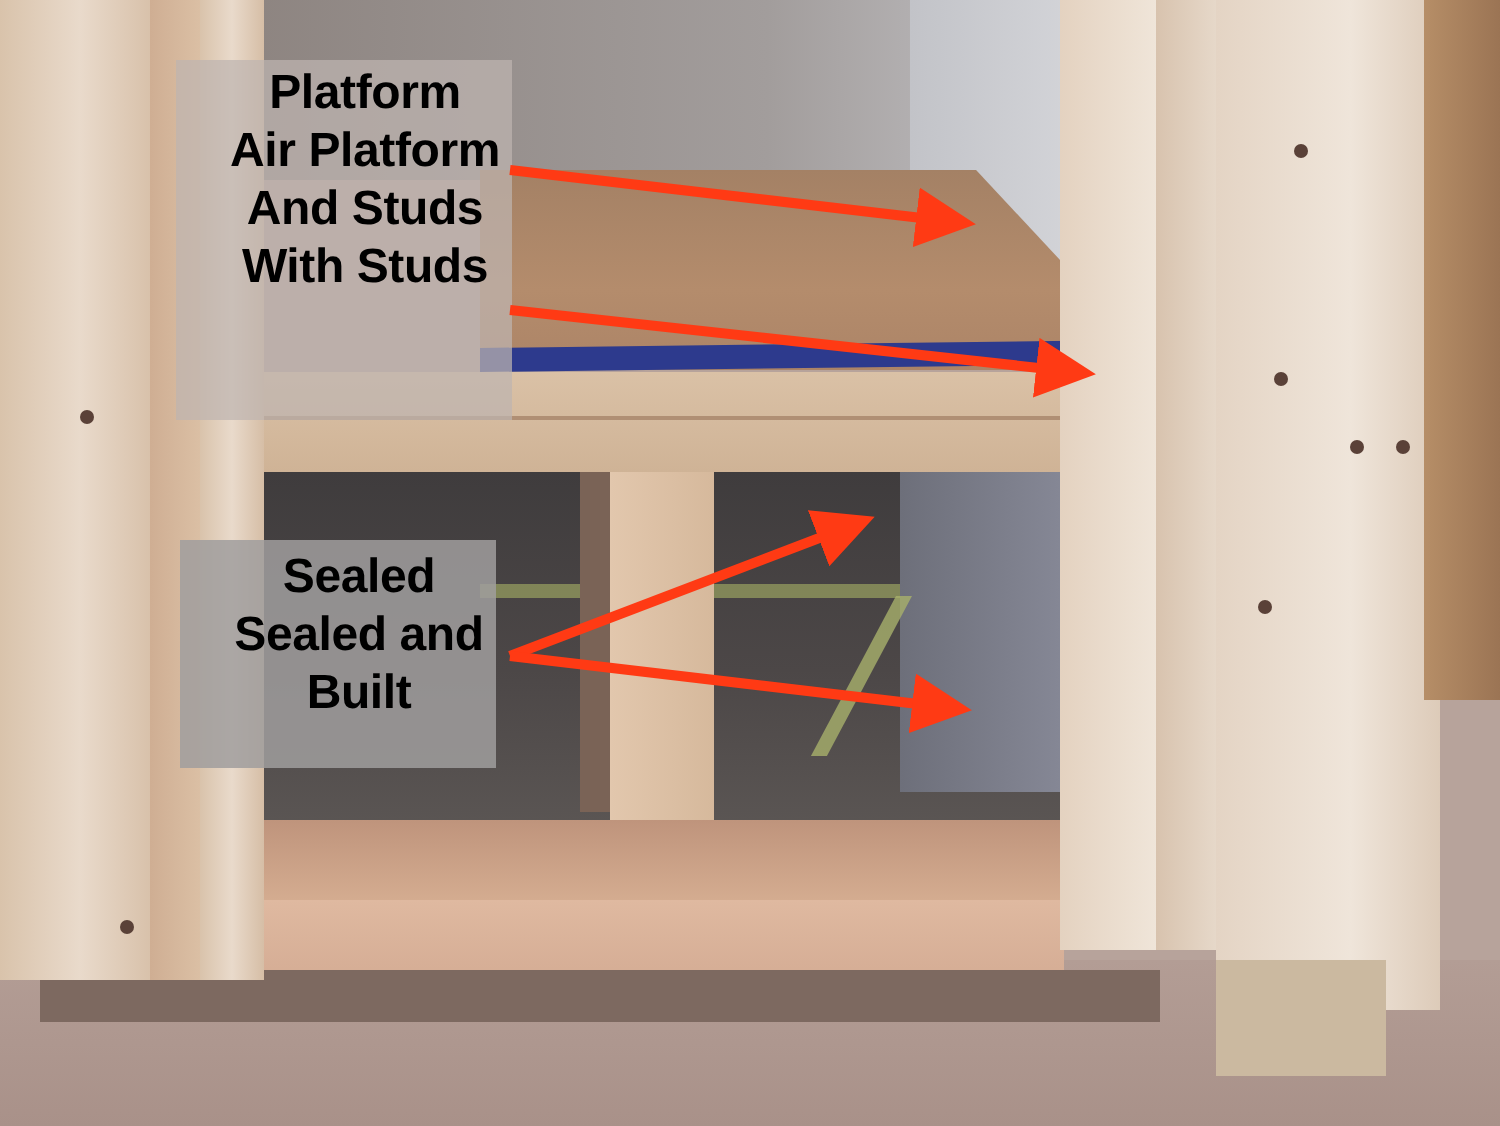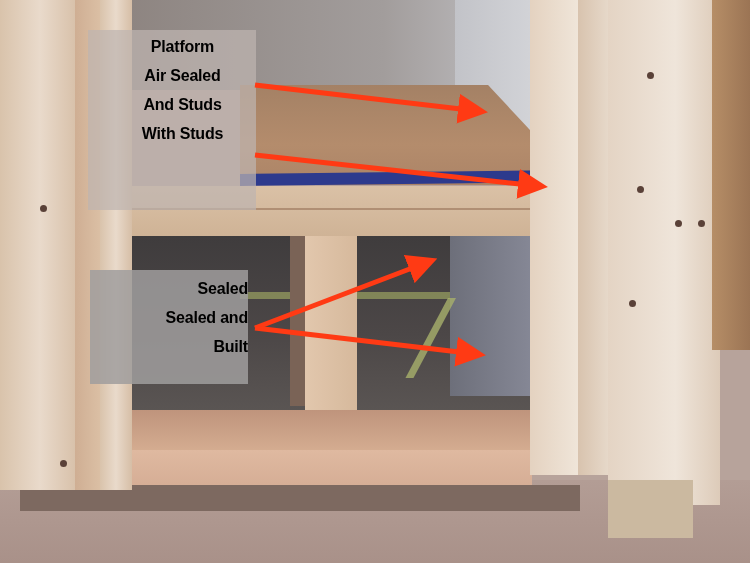--- a/index.html
+++ b/index.html
@@ -30,23 +30,23 @@
   .s1 { left:0; top:0; width:80px; height:490px; }
   .s2 { left:75px; top:0; width:32px; height:490px; background:linear-gradient(90deg,#cfae93,#dec4a9); }
   .s3 { left:100px; top:0; width:32px; height:490px; }
   .s4 { left:530px; top:0; width:50px; height:475px; background:linear-gradient(90deg,#e4d2c0,#f0e6da); }
   .s5 { left:578px; top:0; width:30px; height:475px; background:linear-gradient(90deg,#d8c3ae,#e6d8c9); }
   .s6 { left:608px; top:0; width:112px; height:505px; background:linear-gradient(90deg,#e4d4c4,#efe5da 60%,#ddcbb9); }
   .s6-base { left:608px; top:480px; width:85px; height:58px; background:#cbb9a0; }
   .s7 { left:712px; top:0; width:38px; height:350px; background:linear-gradient(90deg,#b68e67,#9b7454); }
   .knot { width:7px; height:7px; border-radius:50%; background:#5a4138; }
   
-  .label { position:absolute; background:rgba(190,180,176,0.72); color:#000; font-weight:bold; text-align:center; font-size:16px; line-height:29px; letter-spacing:-0.2px;padding-left:21px; }
+  .label { position:absolute; background:rgba(190,180,176,0.72); color:#000; font-weight:bold; text-align:center; font-size:24px; line-height:29px; letter-spacing:-0.2px;padding-left:21px; }
   .label-top { left:88px; top:30px; width:168px; height:180px; padding-top:2px; box-sizing:border-box; }
-  .label-bottom { left:90px; top:270px; width:158px; height:114px; padding-top:4px; box-sizing:border-box; background:rgba(160,158,158,0.85);text-align:right; }
+  .label-bottom { left:90px; top:270px; width:158px; height:114px; padding-top:4px; box-sizing:border-box; background:rgba(160,158,158,0.85); }
   .label span { display:block; }
   svg.arrows { position:absolute; left:0; top:0; width:750px; height:563px; pointer-events:none; }
 </style>
 </head>
 <body>
 
 <div class="scene">
   <div class="abs floor"></div>
   <div class="abs cavity-top"></div>
   <div class="abs drywall-right"></div>
@@ -74,21 +74,21 @@
   <div class="abs knot" style="left:647px;top:72px"></div>
   <div class="abs knot" style="left:637px;top:186px"></div>
   <div class="abs knot" style="left:675px;top:220px"></div>
   <div class="abs knot" style="left:698px;top:220px"></div>
   <div class="abs knot" style="left:629px;top:300px"></div>
   <div class="abs knot" style="left:40px;top:205px"></div>
   <div class="abs knot" style="left:60px;top:460px"></div>
 
   <div class="label label-top">
     <span>Platform</span>
-    <span>Air Sealed</span>
+    <span>Air Platform</span>
     <span>And Studs</span>
     <span>With Studs</span>
   </div>
 
   <div class="label label-bottom">
     <span>Sealed</span>
     <span>Sealed and</span>
     <span>Built</span>
   </div>
 

